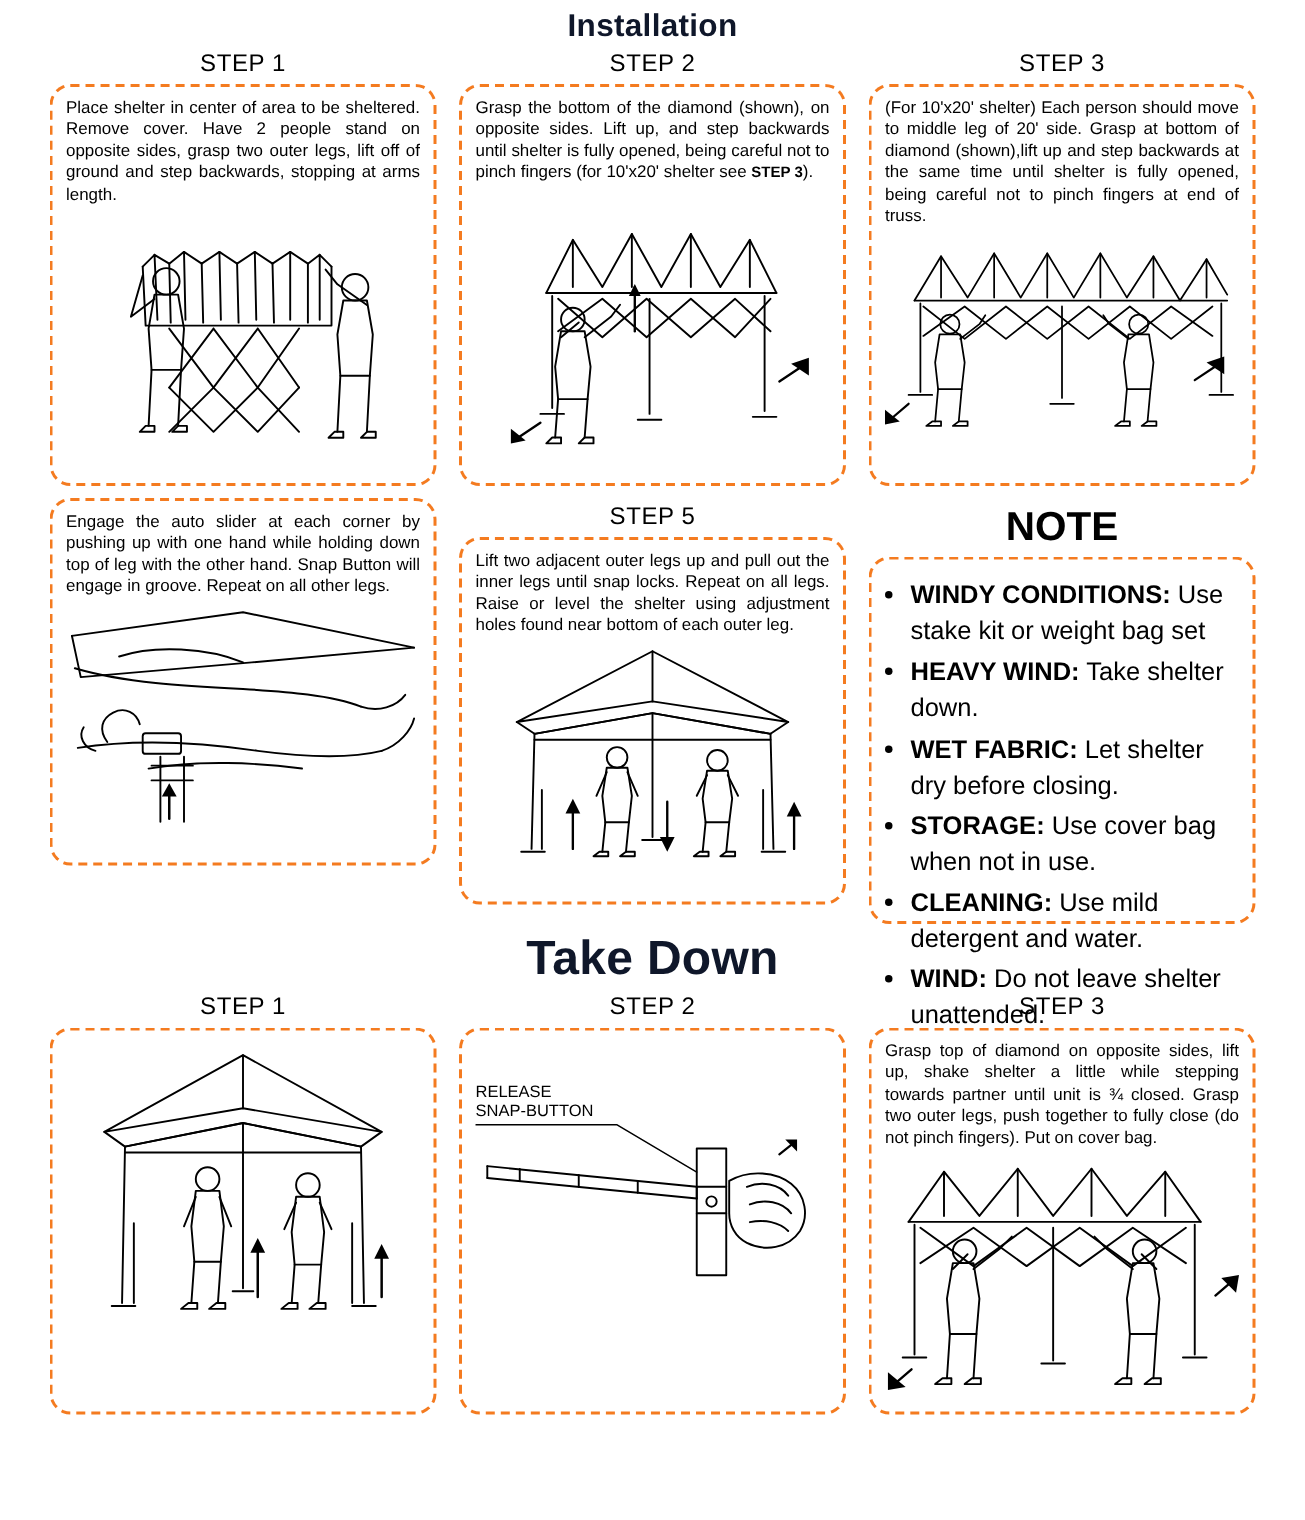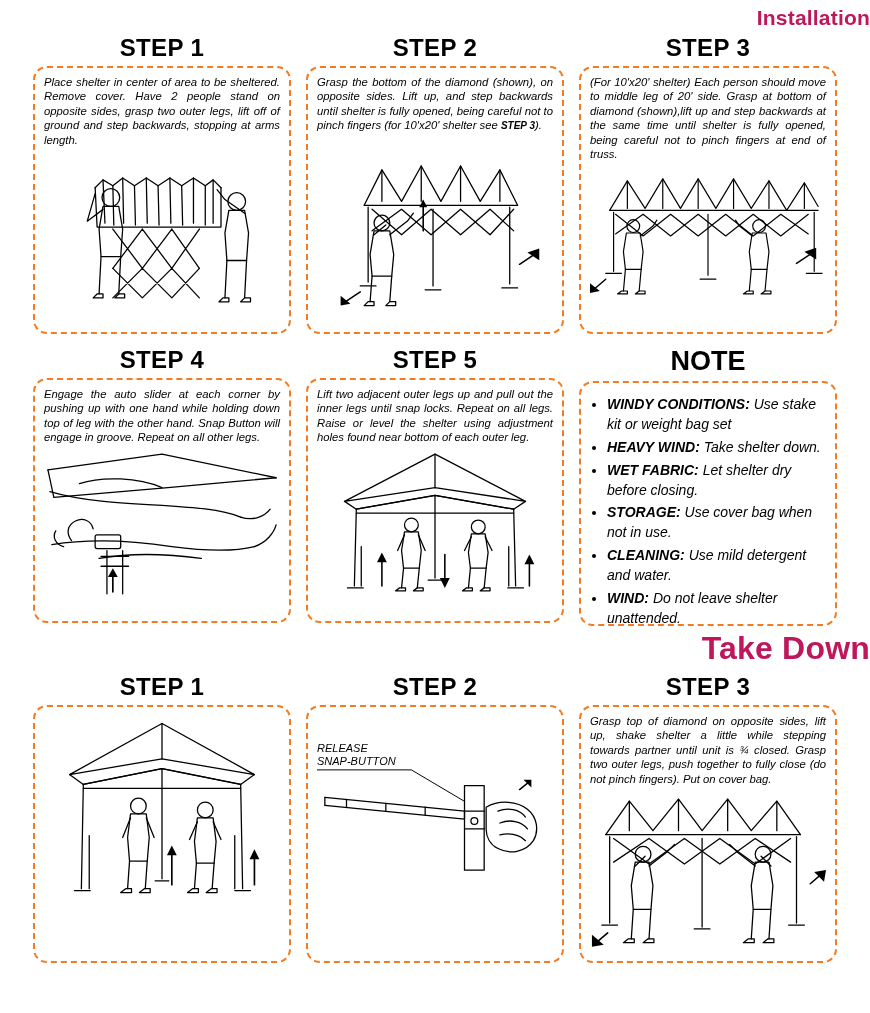--- a/index.html
+++ b/index.html
@@ -9,24 +9,24 @@
     font-family: "Liberation Sans", sans-serif;
   }
   .page {
     position: relative;
     width: 870px;
     height: 1013px;
     background: #fff;
     overflow: hidden;
   }
   .section-title {
-    text-align: right;
+    text-align: center;
     font-size: 21px;
     font-weight: bold;
-    color: #be185d;
+    color: #0f172a;
     letter-spacing: 0.2px;
   }
   #installation-title { margin-top: 6px; }
   #takedown-title {
     font-size: 32px;
     margin-top: 4px;
     margin-bottom: 2px;
   }
   .grid {
     display: flex;
@@ -35,38 +35,37 @@
     padding: 0 20px;
   }
   .cell {
     width: 258px;
     display: flex;
     flex-direction: column;
     align-items: stretch;
   }
   .step-heading {
     text-align: center;
-    font-size: 24px;
-    font-weight: bold;
+    font-size: 16px;
+    font-weight: normal;
     letter-spacing: 0.4px;
     margin: 4px 0 4px 0;
     color: #000;
   }
   .step-heading.note {
     font-size: 27px;
     font-weight: bold;
     letter-spacing: 0;
   }
   .panel {
     border: 2.5px dashed #F47B20;
     border-radius: 14px;
     padding: 7px 9px 6px 9px;
     position: relative;
     background: #fff;
-    font-style: italic;
   }
   .panel-text {
     font-size: 11.3px;
     line-height: 1.28;
     color: #000;
     text-align: justify;
     text-align-last: left;
     margin: 0 0 2px 0;
   }
   .panel-text .sm { font-size: 10px; font-weight: bold; }
@@ -74,21 +73,21 @@
     width: 100%;
     display: block;
   }
   
   .row1 .panel { height: 268px; }
   .row2 .panel { height: 245px; }
   .row3 .panel { height: 258px; }
   .note-list {
     margin: 2px 0 0 0;
     padding: 0 0 0 14px;
-    font-size: 14px;
+    font-size: 17px;
     line-height: 1.42;
   }
   .note-list li { margin-bottom: 3px; }
   .note-list b { font-weight: bold; }
   .cap-label {
     font-size: 11px;
     line-height: 1.15;
     color: #000;
   }
   .row-spacer-1 { height: 8px; }
@@ -202,21 +201,20 @@
         </svg>
       </div>
     </div>
   </div>
 
   <div class="row-spacer-1"></div>
 
   <div class="grid row2">
 
     <div class="cell">
-      <div class="step-heading">STEP 4</div>
       <div class="panel">
         <p class="panel-text">Engage the auto slider at each corner by pushing up with one hand while holding down top of leg with the other hand. Snap Button will engage in groove. Repeat on all other legs.</p>
         <svg class="art" viewBox="0 0 240 150" width="100%" height="150">
           <g fill="none" stroke="#000" stroke-width="1.3" stroke-linejoin="round" stroke-linecap="round">
 
             <path d="M4 22 L120 6 L236 30"></path>
             <path d="M4 22 L10 50 L126 40 L236 30"></path>
 
             <path d="M6 44 C 40 54, 80 56, 120 58 C 150 60, 180 62, 200 70"></path>
             <path d="M200 70 C 212 74, 224 70, 230 62"></path>

